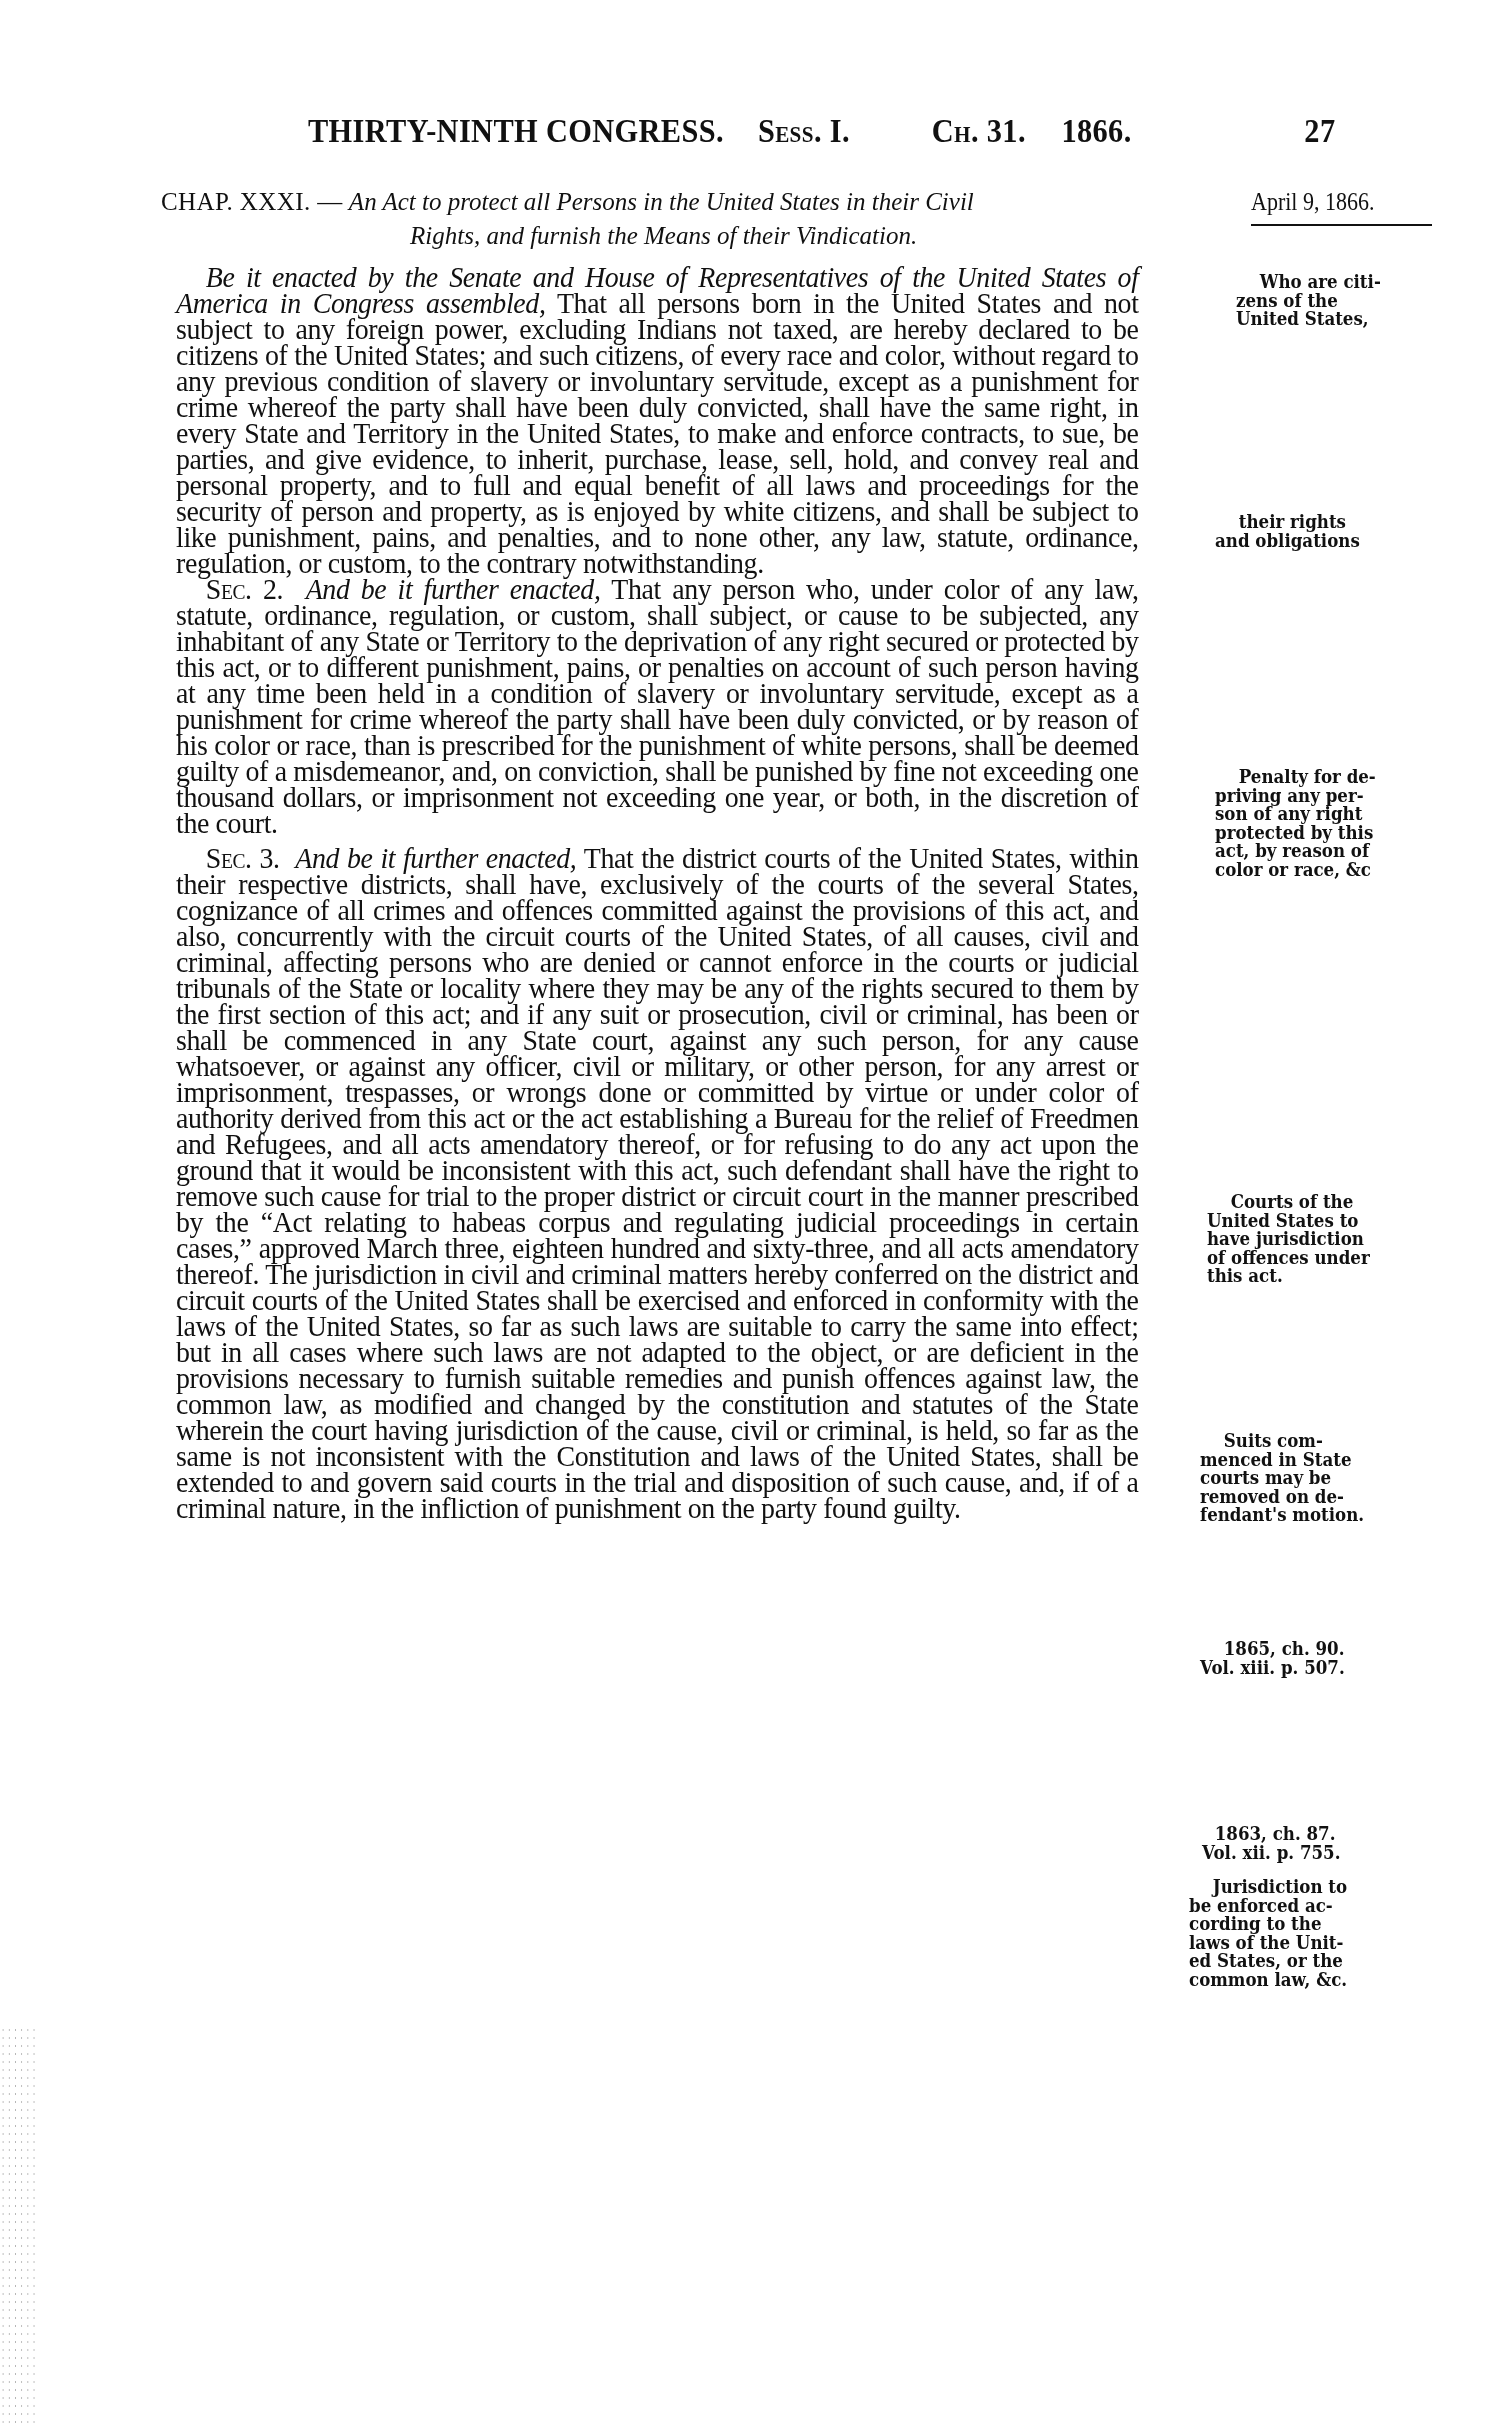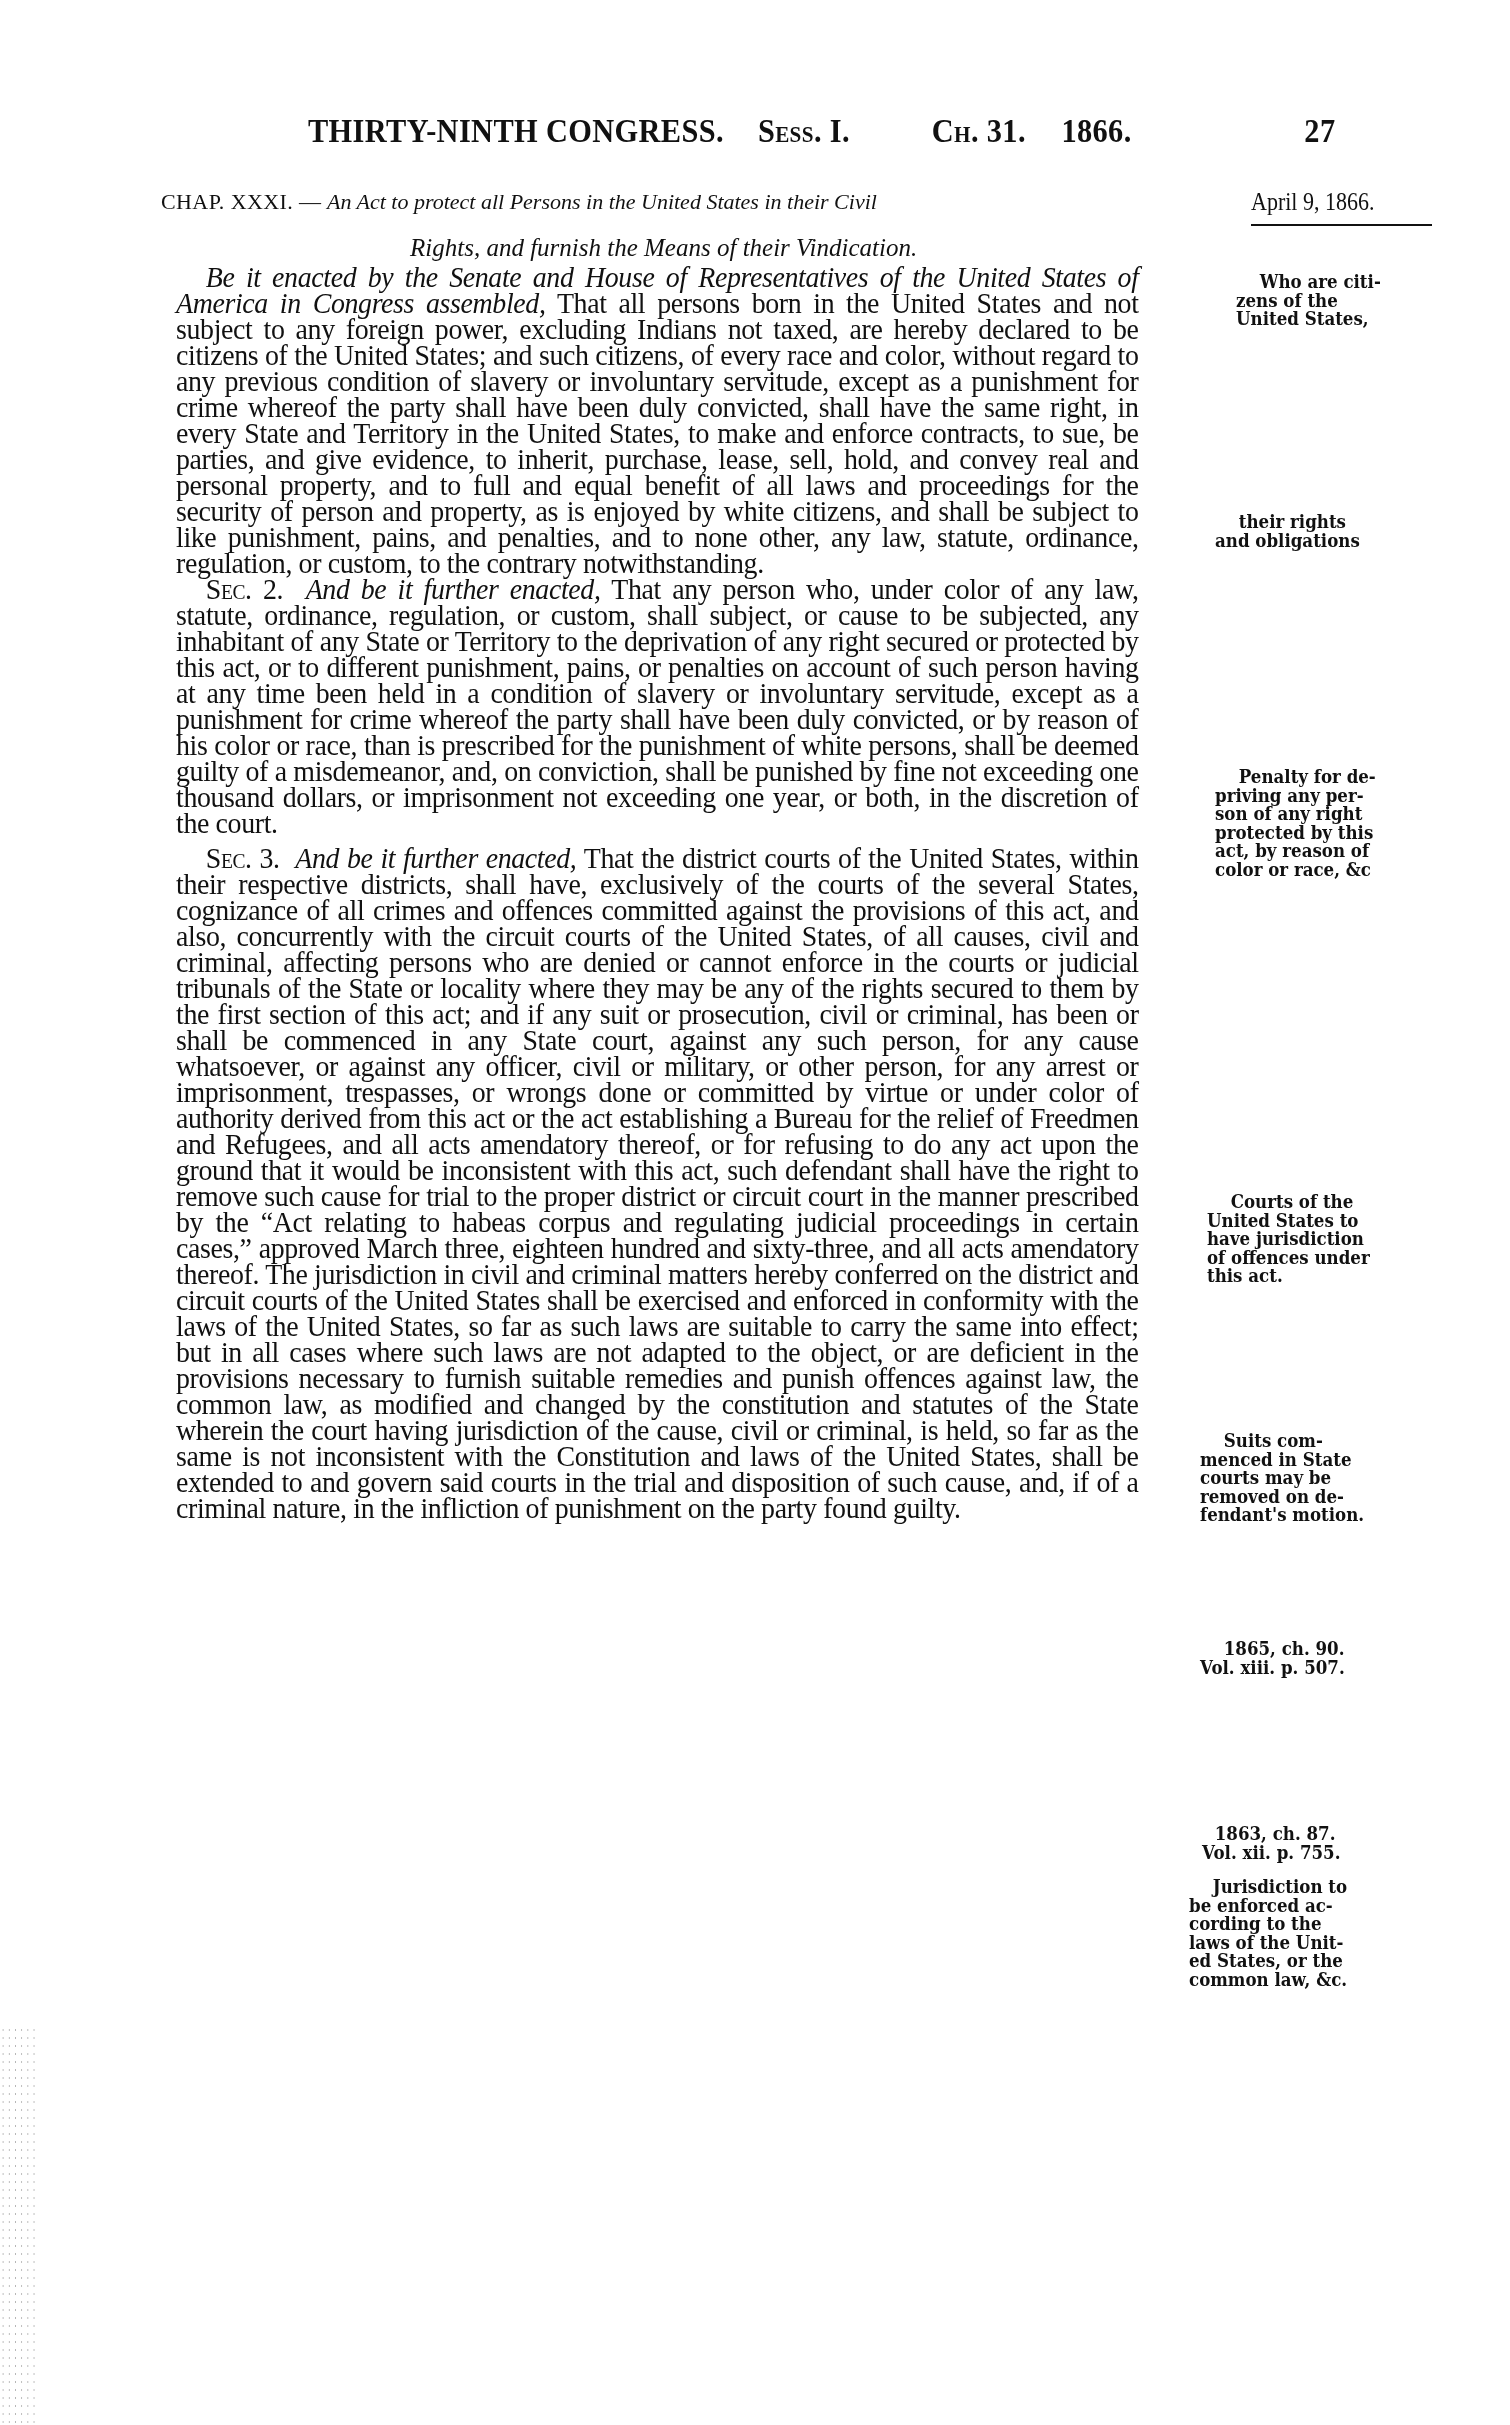--- a/index.html
+++ b/index.html
@@ -20,26 +20,26 @@
   }
   .running-head span { position: absolute; top: 0; white-space: nowrap; }
   .rh-congress { left: 0; }
   .rh-sess { left: 489px; font-variant: small-caps; }
   .rh-ch { left: 678px; font-variant: small-caps; }
   .rh-year { left: 819px; }
   .rh-page { left: 1083px; }
 
   .chap {
     position: absolute; top: 188px; left: 161px; width: 1022px;
-    font-size: 22px; line-height: 28px; white-space: nowrap;
+    font-size: 25px; line-height: 28px; white-space: nowrap;
   }
   .chap .num { font-family: "Liberation Serif", serif; letter-spacing: 0.4px; }
   .chap .title { font-style: italic; }
   .chap-line2 {
-    position: absolute; top: 234px; left: 410px;
+    position: absolute; top: 222px; left: 410px;
     font-size: 25px; font-style: italic; white-space: nowrap;
   }
   .date {
     position: absolute; top: 188px; left: 1251px; font-size: 25px; white-space: nowrap;
     transform: scaleX(0.88); transform-origin: left top;
   }
   .date-rule {
     position: absolute; top: 224px; left: 1251px; width: 181px; height: 1.8px; background: #111;
   }
 

